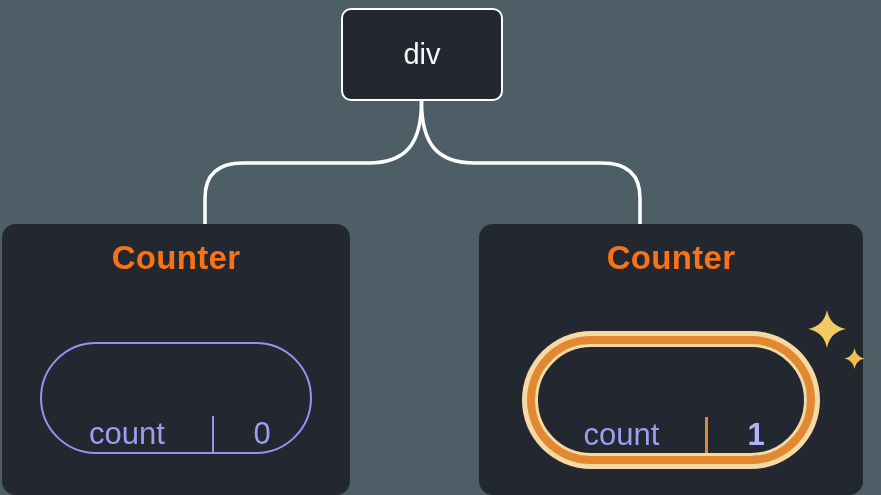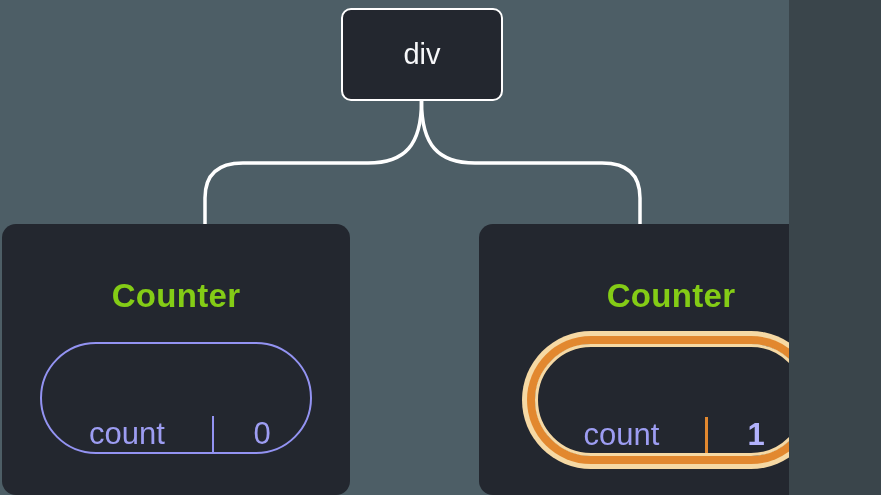--- a/index.html
+++ b/index.html
@@ -2,21 +2,21 @@
 <html><head>
 <meta charset="utf-8">
 <style>
   html, body {
     margin: 0;
     padding: 0;
     background: #3a454b;
   }
   .stage {
     position: relative;
-    width: 789px;
+    width: 881px;
     height: 495px;
     background: #4D5E66;
     overflow: hidden;
     font-family: "Liberation Sans", sans-serif;
   }
   .connectors {
     position: absolute;
     left: 0;
     top: 0;
     width: 881px;
@@ -50,23 +50,23 @@
     position: absolute;
     top: 224px;
     height: 271px;
     background: #23272F;
     border-radius: 14px;
     box-sizing: border-box;
   }
   .card.left  { left: 2px;   width: 348px; }
   .card.right { left: 479px; width: 384px; }
   .card-title {
-    margin-top: 53px;
+    margin-top: 15px;
     text-align: center;
-    color: #84cc16;
+    color: #f97316;
     font-size: 33px;
     font-weight: 600;
     letter-spacing: 0.3px;
   }
   .pill {
     position: absolute;
     left: 50%;
     transform: translateX(-50%);
     top: 118px;
     width: 272px;

